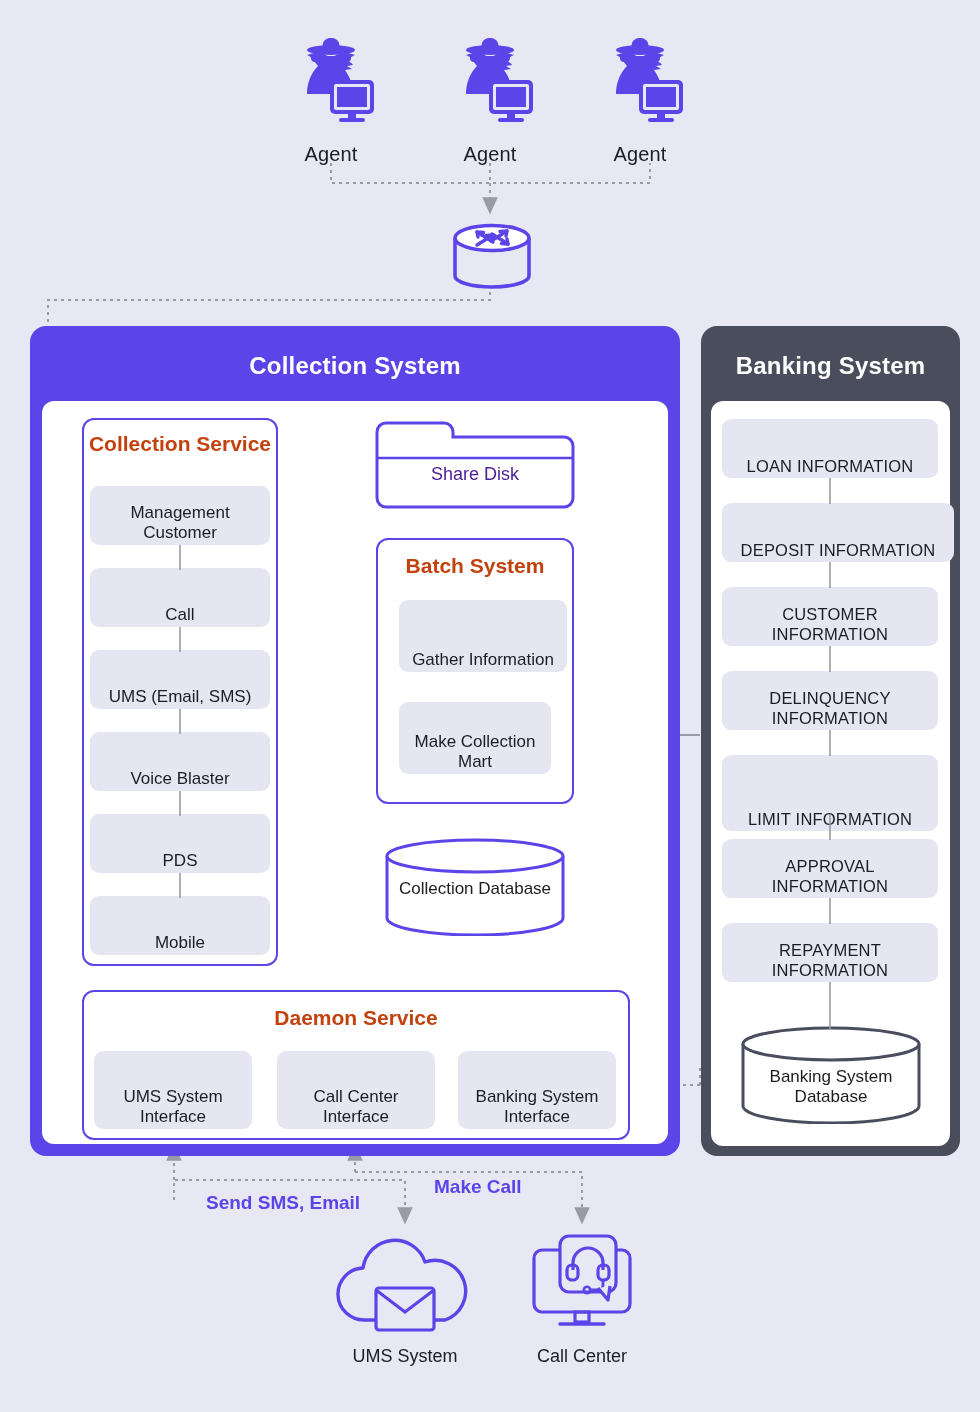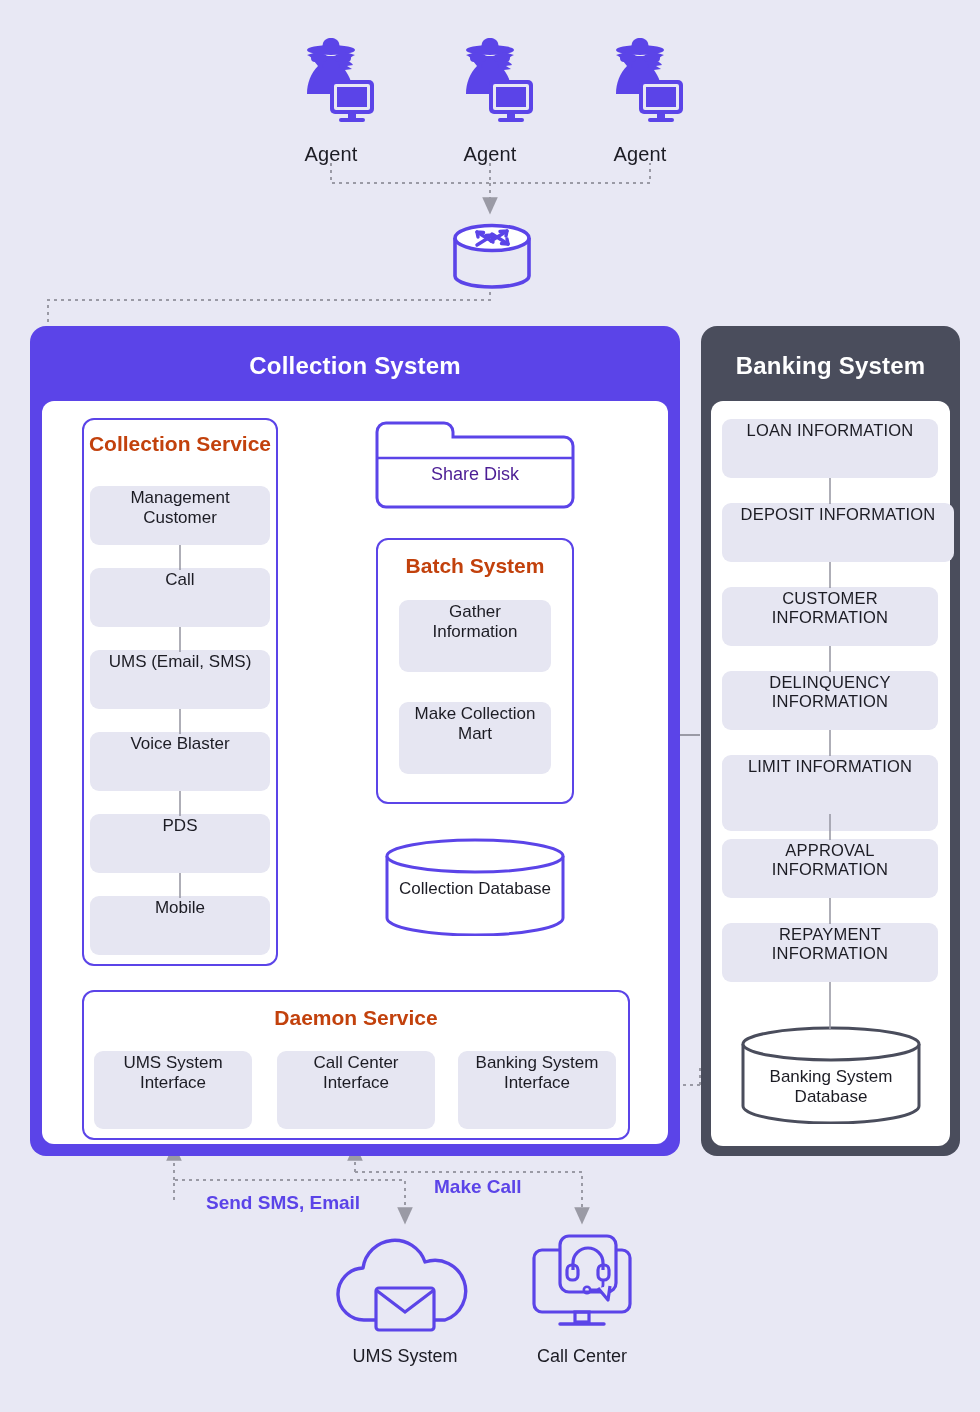--- a/index.html
+++ b/index.html
@@ -58,21 +58,21 @@
     border:2.5px solid #5b44e8; border-radius:12px;
   }
   .subbox > .sub-title {
     color:#c2410c; font-weight:bold; font-size:21px;
     text-align:center; line-height:1.12;
   }
 
   
   .chip {
     position:absolute; background:#e6e6f2; border-radius:9px;
-    display:flex; align-items:flex-start; justify-content:center;
+    display:flex; align-items:flex-end; justify-content:center;
     text-align:center; color:#1c1c24; font-size:17px; line-height:1.18;
     padding:2px 6px;
   }
   .chip.caps { font-size:16.5px; letter-spacing:.2px; }
 
   
   #share-disk { position:absolute; left:374px; top:420px; width:202px; height:90px; }
   #share-disk .label {
     position:absolute; left:0; right:0; top:44px; text-align:center;
     font-size:18px; color:#4c1d95;
@@ -291,21 +291,21 @@
     <svg viewBox="0 0 202 90" width="202" height="90">
       <path d="M3 12 a9 9 0 0 1 9-9 h58 a9 9 0 0 1 9 9 v5 h111 a9 9 0 0 1 9 9 v52 a9 9 0 0 1 -9 9 H12 a9 9 0 0 1 -9 -9 z" fill="#fff" stroke="#5b44e8" stroke-width="3"></path>
       <path d="M4 38 H198" stroke="#5b44e8" stroke-width="2.6"></path>
     </svg>
     <div class="label">Share Disk</div>
   </div>
 
   <div class="subbox" style="left:376px; top:538px; width:198px; height:266px;">
     <div class="sub-title" style="padding-top:14px;">Batch System</div>
   </div>
-  <div class="chip" style="left:399px; top:600px; width:152px; height:72px;">
+  <div class="chip" style="left:399px; top:600px; width:168px; height:72px;">
     <span>Gather Information</span>
   </div>
   <div class="chip" style="left:399px; top:702px; width:152px; height:72px;">
     <span>Make Collection Mart</span>
   </div>
 
   <div class="cyl" style="left:384px; top:838px; width:182px; height:98px;">
     <svg viewBox="0 0 182 98" width="182" height="98">
       <path d="M3 18 L3 80 a88 17 0 0 0 176 0 L179 18" fill="#fff" stroke="#5b44e8" stroke-width="3"></path>
       <ellipse cx="91" cy="18" rx="88" ry="16" fill="#fff" stroke="#5b44e8" stroke-width="3"></ellipse>

